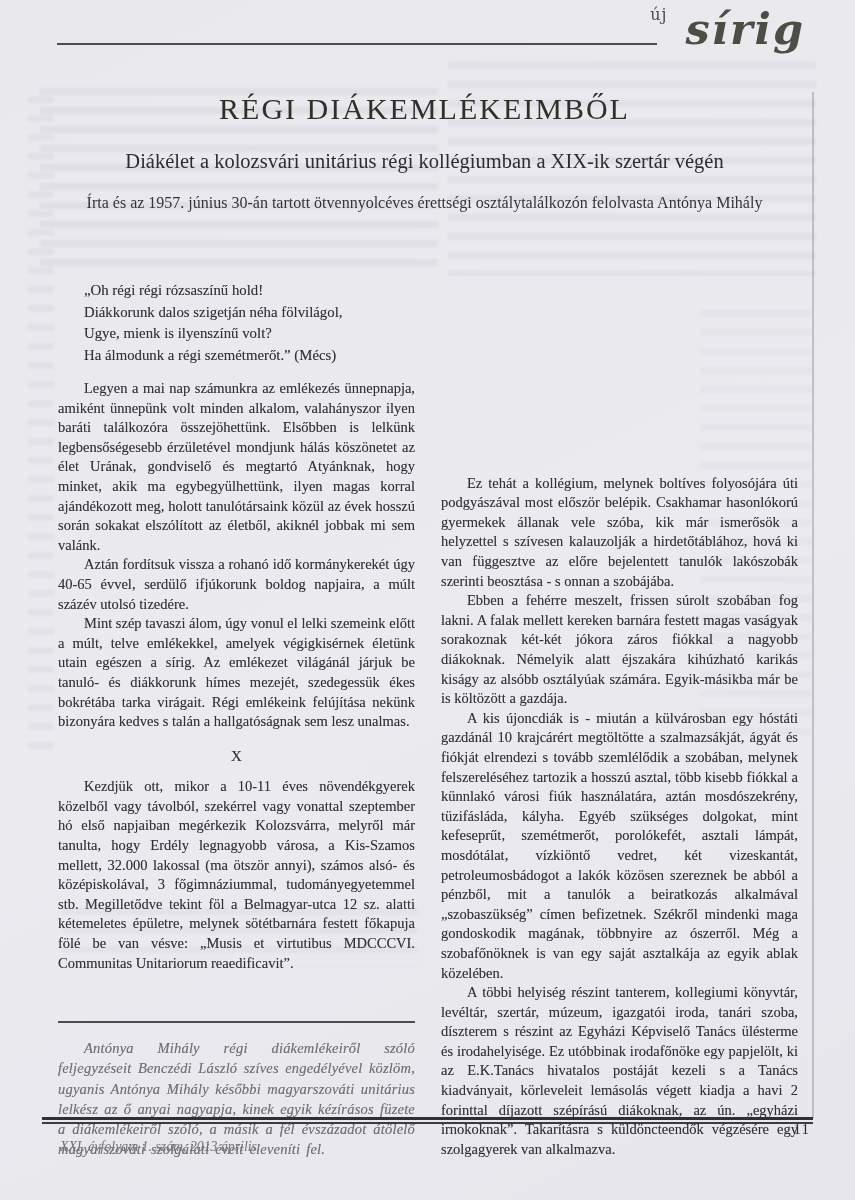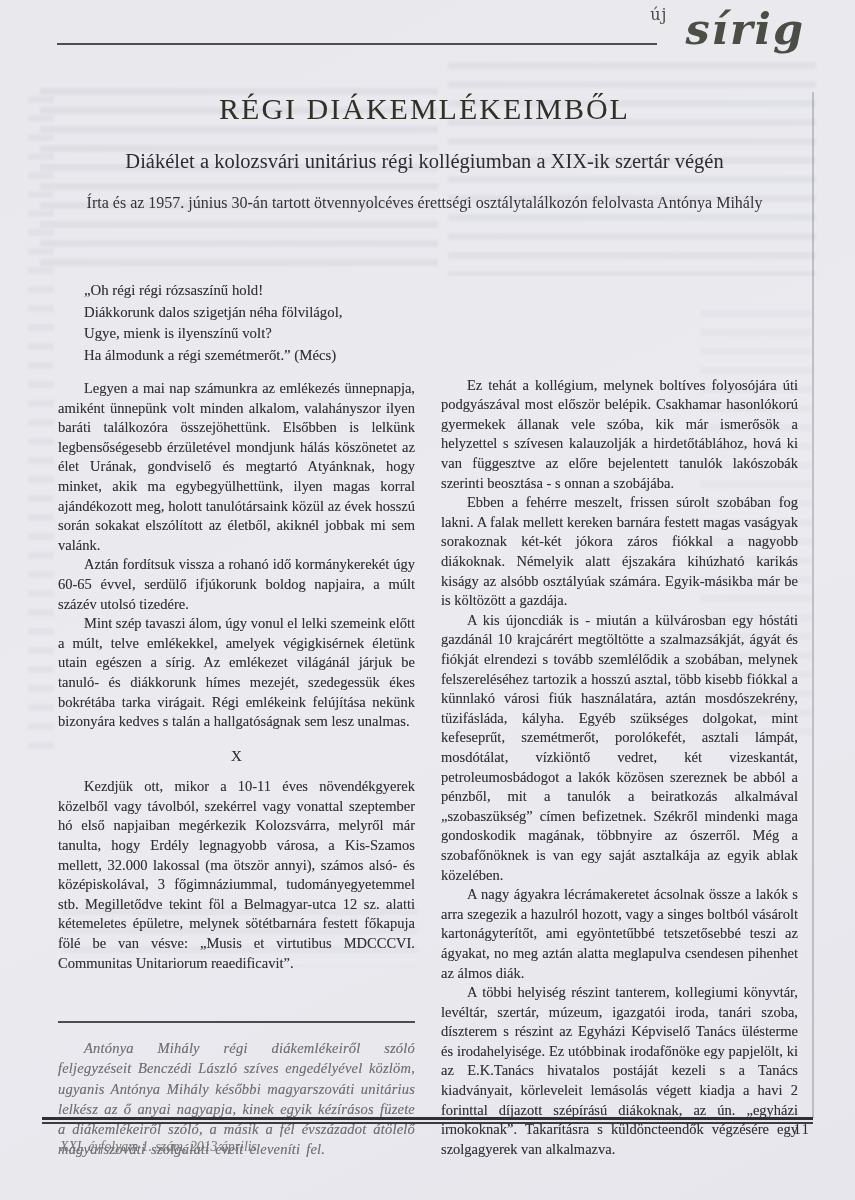--- a/index.html
+++ b/index.html
@@ -71,35 +71,34 @@
   <div class="columns">
 
     <div class="col">
       <div class="poem">
         <div>„Oh régi régi rózsaszínű hold!</div>
         <div>Diákkorunk dalos szigetján néha fölvilágol,</div>
         <div>Ugye, mienk is ilyenszínű volt?</div>
         <div>Ha álmodunk a régi szemétmerőt.” (Mécs)</div>
       </div>
       <p>Legyen a mai nap számunkra az emlékezés ünnepnapja, amiként ünnepünk volt minden alkalom, valahányszor ilyen baráti találkozóra összejöhettünk. Elsőbben is lelkünk legbensőségesebb érzületével mondjunk hálás köszönetet az élet Urának, gondviselő és megtartó Atyánknak, hogy minket, akik ma egybegyülhettünk, ilyen magas korral ajándékozott meg, holott tanulótársaink közül az évek hosszú során sokakat elszólított az életből, akiknél jobbak mi sem valánk.</p>
-      <p>Aztán fordítsuk vissza a rohanó idő kormánykerekét úgy 60-65 évvel, serdülő ifjúkorunk boldog napjaira, a múlt százév utolsó tizedére.</p>
+      <p>Aztán fordítsuk vissza a rohanó idő kormánykerekét úgy 40-65 évvel, serdülő ifjúkorunk boldog napjaira, a múlt százév utolsó tizedére.</p>
       <p>Mint szép tavaszi álom, úgy vonul el lelki szemeink előtt a múlt, telve emlékekkel, amelyek végigkisérnek életünk utain egészen a sírig. Az emlékezet világánál járjuk be tanuló- és diákkorunk hímes mezejét, szedegessük ékes bokrétába tarka virágait. Régi emlékeink felújítása nekünk bizonyára kedves s talán a hallgatóságnak sem lesz unalmas.</p>
       <div class="x-sep">X</div>
       <p>Kezdjük ott, mikor a 10-11 éves növendékgyerek közelből vagy távolból, szekérrel vagy vonattal szeptember hó első napjaiban megérkezik Kolozsvárra, melyről már tanulta, hogy Erdély legnagyobb városa, a Kis-Szamos mellett, 32.000 lakossal (ma ötször annyi), számos alsó- és középiskolával, 3 főgimnáziummal, tudományegyetemmel stb. Megilletődve tekint föl a Belmagyar-utca 12 sz. alatti kétemeletes épületre, melynek sötétbarnára festett főkapuja fölé be van vésve: „Musis et virtutibus MDCCCVI. Communitas Unitariorum reaedificavit”.</p>
       <div class="footnote-rule"></div>
       <p class="footnote">Antónya Mihály régi diákemlékeiről szóló feljegyzéseit Benczédi László szíves engedélyével közlöm, ugyanis Antónya Mihály későbbi magyarszováti unitárius lelkész az ő anyai nagyapja, kinek egyik kézírásos füzete a diákemlékeiről szóló, a másik a fél évszázadot átölelő magyarszováti szolgálati éveit eleveníti fel.</p>
     </div>
 
     <div class="divider"></div>
 
     <div class="col">
       <p>Ez tehát a kollégium, melynek boltíves folyosójára úti podgyászával most először belépik. Csakhamar hasonlókorú gyermekek állanak vele szóba, kik már ismerősök a helyzettel s szívesen kalauzolják a hirdetőtáblához, hová ki van függesztve az előre bejelentett tanulók lakószobák szerinti beosztása - s onnan a szobájába.</p>
       <p>Ebben a fehérre meszelt, frissen súrolt szobában fog lakni. A falak mellett kereken barnára festett magas vaságyak sorakoznak két-két jókora záros fiókkal a nagyobb diákoknak. Némelyik alatt éjszakára kihúzható karikás kiságy az alsóbb osztályúak számára. Egyik-másikba már be is költözött a gazdája.</p>
       <p>A kis újoncdiák is - miután a külvárosban egy hóstáti gazdánál 10 krajcárért megtöltötte a szalmazsákját, ágyát és fiókját elrendezi s tovább szemlélődik a szobában, melynek felszereléséhez tartozik a hosszú asztal, több kisebb fiókkal a künnlakó városi fiúk használatára, aztán mosdószekrény, tüzifásláda, kályha. Egyéb szükséges dolgokat, mint kefeseprűt, szemétmerőt, porolókefét, asztali lámpát, mosdótálat, vízkiöntő vedret, két vizeskantát, petroleumosbádogot a lakók közösen szereznek be abból a pénzből, mit a tanulók a beiratkozás alkalmával „szobaszükség” címen befizetnek. Székről mindenki maga gondoskodik magának, többnyire az ószerről. Még a szobafőnöknek is van egy saját asztalkája az egyik ablak közelében.</p>
-      <p>A nagy ágyakra lécrámakeretet ácsolnak össze a lakók s arra szegezik a hazulról hozott, vagy a singes boltból vásárolt kartonágyterítőt, ami egyöntetűbbé tetszetősebbé teszi az ágyakat, no meg aztán alatta meglapulva csendesen pihenhet az álmos diák.</p>
       <p>A többi helyiség részint tanterem, kollegiumi könyvtár, levéltár, szertár, múzeum, igazgatói iroda, tanári szoba, díszterem s részint az Egyházi Képviselő Tanács ülésterme és irodahelyisége. Ez utóbbinak irodafőnöke egy papjelölt, ki az E.K.Tanács hivatalos postáját kezeli s a Tanács kiadványait, körleveleit lemásolás végett kiadja a havi 2 forinttal díjazott szépírású diákoknak, az ún. „egyházi irnokoknak”. Takarításra s küldöncteendők végzésére egy szolgagyerek van alkalmazva.</p>
     </div>
 
   </div>
 
   <div class="footer-rule"></div>
   <div class="footer-issue">XXI. évfolyam 1. szám, 2013 április</div>
   <div class="footer-page">11</div>
 
 </div>

